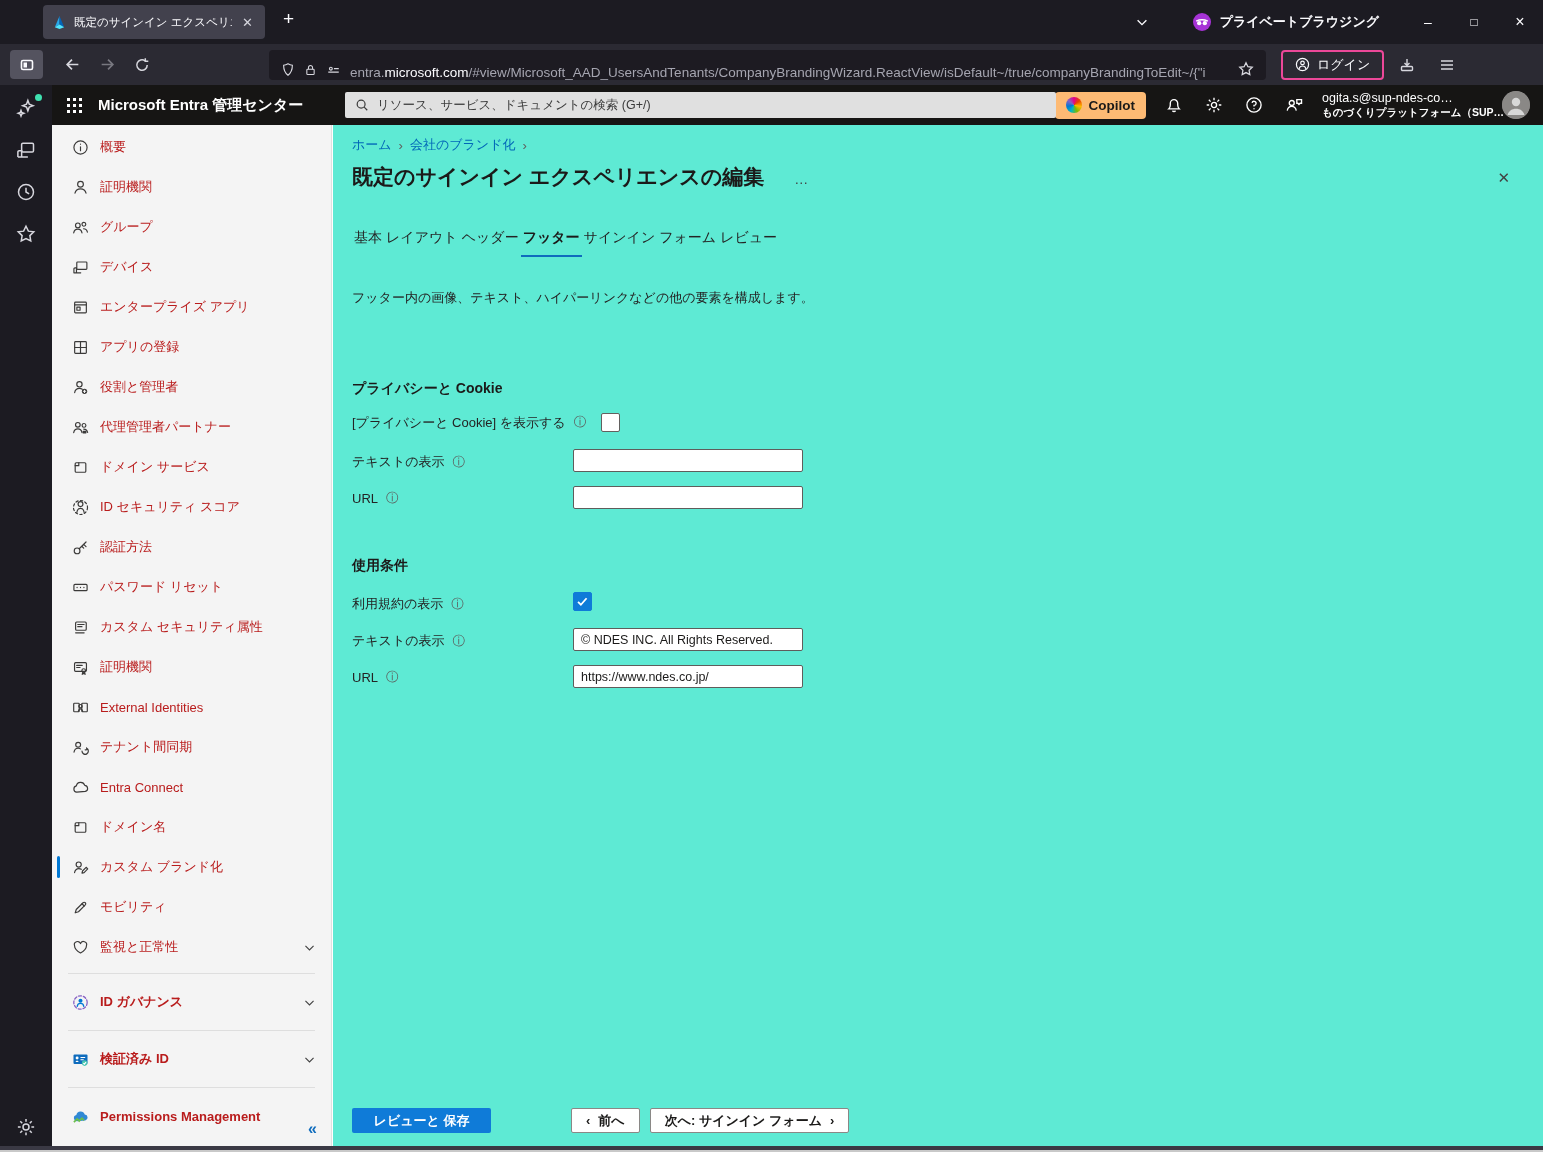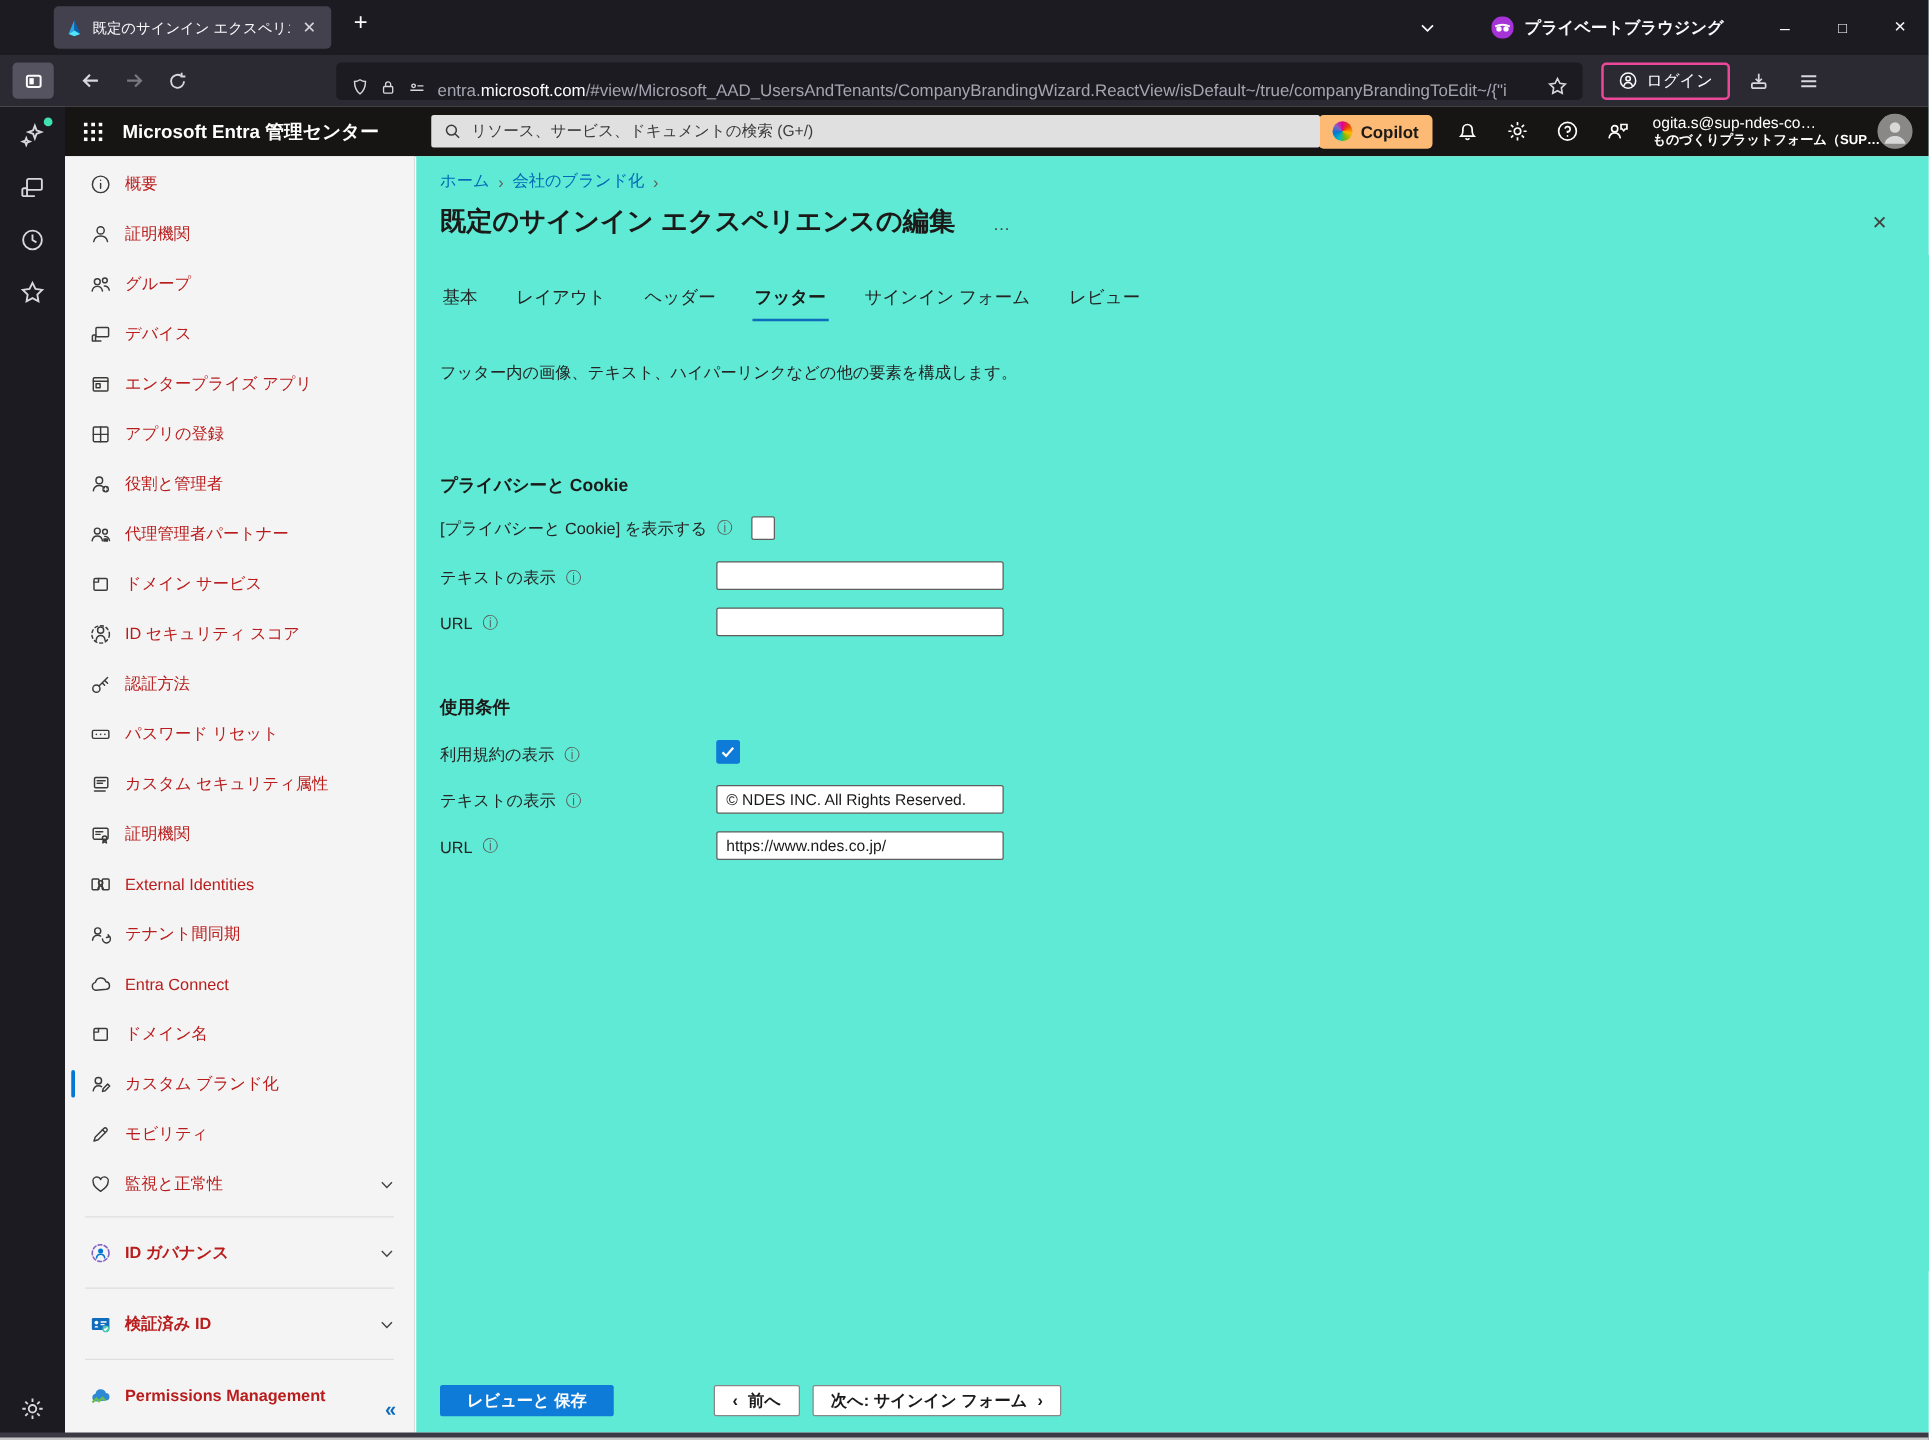--- a/index.html
+++ b/index.html
@@ -63,21 +63,21 @@
   .collapse{position:absolute;right:14px;bottom:8px;color:#0f6cbd;font-size:16px;font-weight:700;cursor:pointer;}
 
   
   .main{position:absolute;left:333px;top:125px;right:0;bottom:6px;background:#5eead4;}
   .crumbs{position:absolute;left:19px;top:11px;font-size:13px;color:#605e5c;display:flex;gap:7px;align-items:center;}
   .crumb{color:#0067b8;cursor:pointer;}
   .ptitle-row{position:absolute;left:19px;top:38px;display:flex;align-items:baseline;gap:30px;}
   .ptitle{font-size:21px;font-weight:700;color:#1b1a19;}
   .more{color:#424242;font-size:14px;cursor:pointer;}
   .close-pane{position:absolute;right:33px;top:44px;color:#424242;font-size:15px;cursor:pointer;}
-  .wtabs{position:absolute;left:19px;top:104px;display:flex;gap:27px;}
+  .wtabs{position:absolute;left:19px;top:104px;display:flex;}
   .ttab{font-size:14px;color:#242424;padding:0 2px 8px;cursor:pointer;border-bottom:2.5px solid transparent;}
   .ttab.act{font-weight:700;border-bottom-color:#0f6cbd;color:#1b1a19;}
   .desc{position:absolute;left:19px;top:164px;font-size:13px;color:#242424;}
   .sec-h{position:absolute;left:19px;font-size:14px;font-weight:700;color:#1b1a19;}
   .frow{position:absolute;left:19px;display:flex;align-items:center;font-size:13px;color:#242424;text-align:center;}
   .inf{color:#5c5b5a;font-size:12.5px;margin-left:8px;}
   .cbx{width:19px;height:19px;border:1px solid #62605e;border-radius:2px;background:#fff;display:grid;place-items:center;cursor:pointer;}
   .cbx svg{visibility:hidden;}
   .cbx.checked{background:#0f7bd8;border-color:#0f7bd8;}
   .cbx.checked svg{visibility:visible;}

